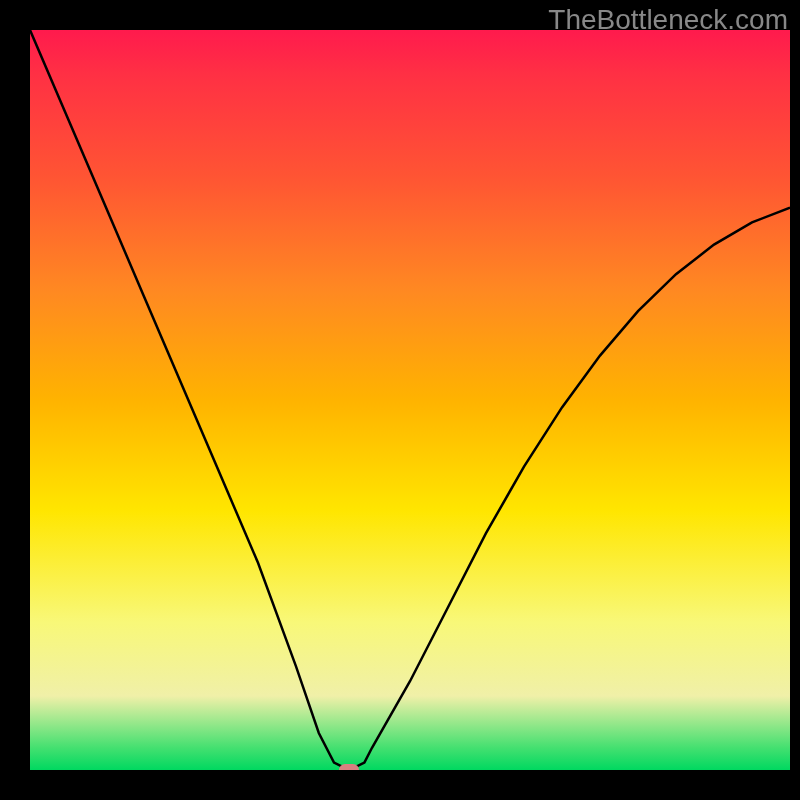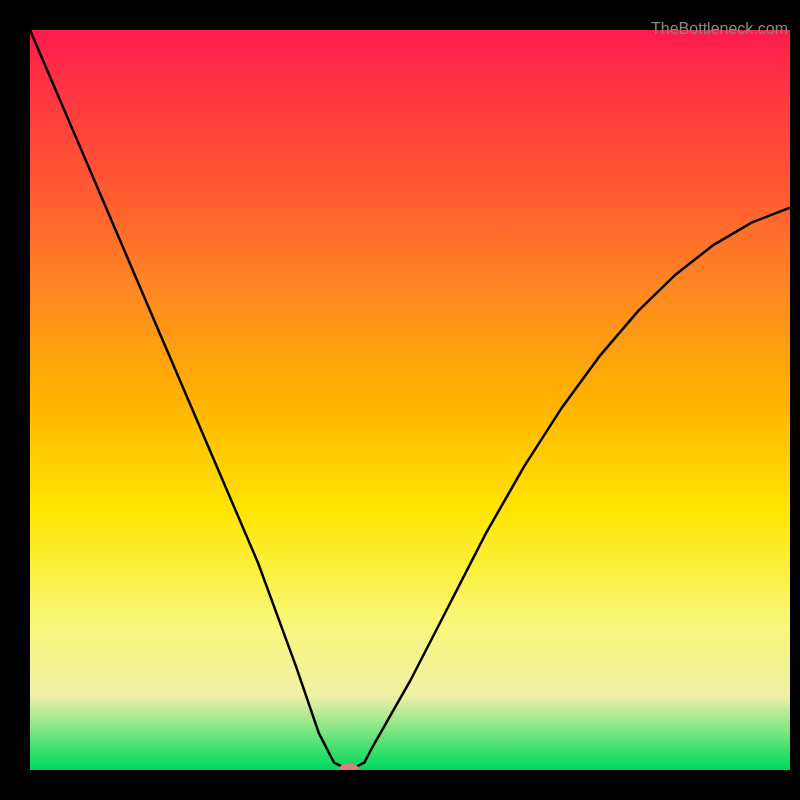--- a/index.html
+++ b/index.html
@@ -10,24 +10,23 @@
     background: #000;
     position: relative;
     overflow: hidden;
     font-family: Arial, sans-serif;
   }
   .watermark {
     position: absolute;
     top: 4px;
     right: 12px;
     color: #888;
-    font-size: 16px;
+    font-size: 28px;
     font-weight: 500;
     z-index: 10;
-    margin-top: 16px;
   }
   .plot-area {
     position: absolute;
     left: 30px;
     top: 30px;
     width: 760px;
     height: 740px;
     overflow: hidden;
   }
   .gradient-bg {

